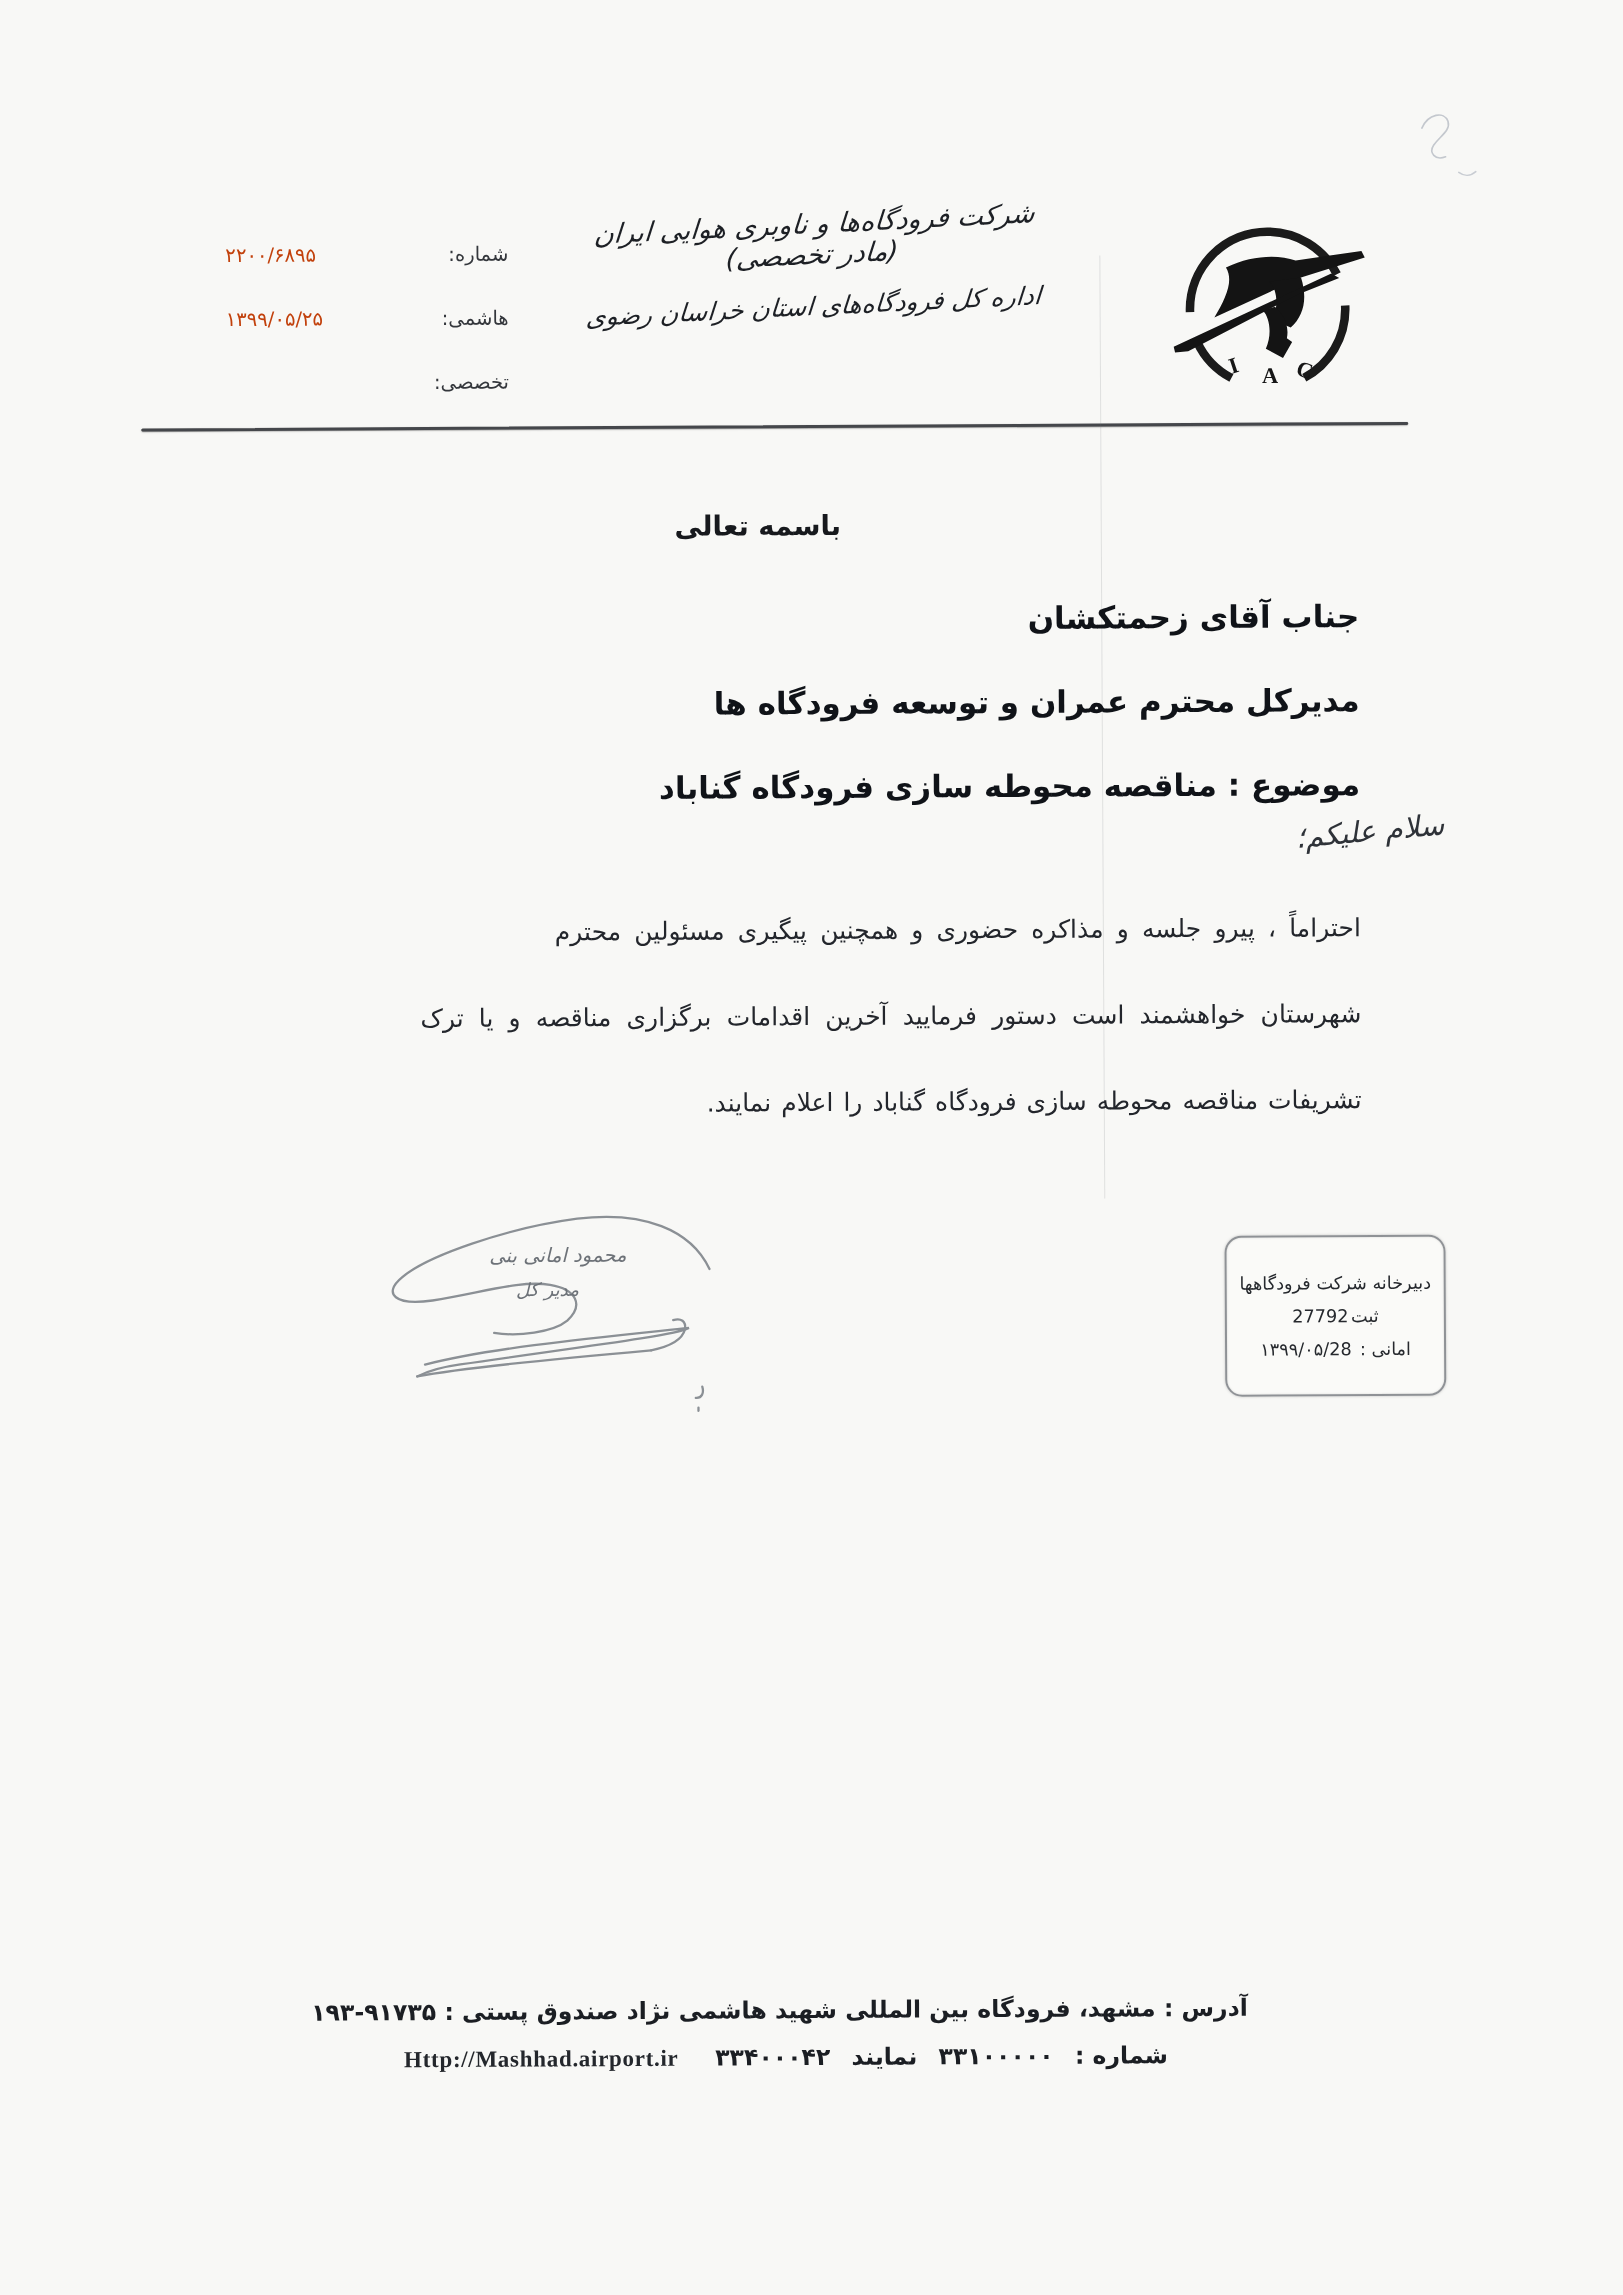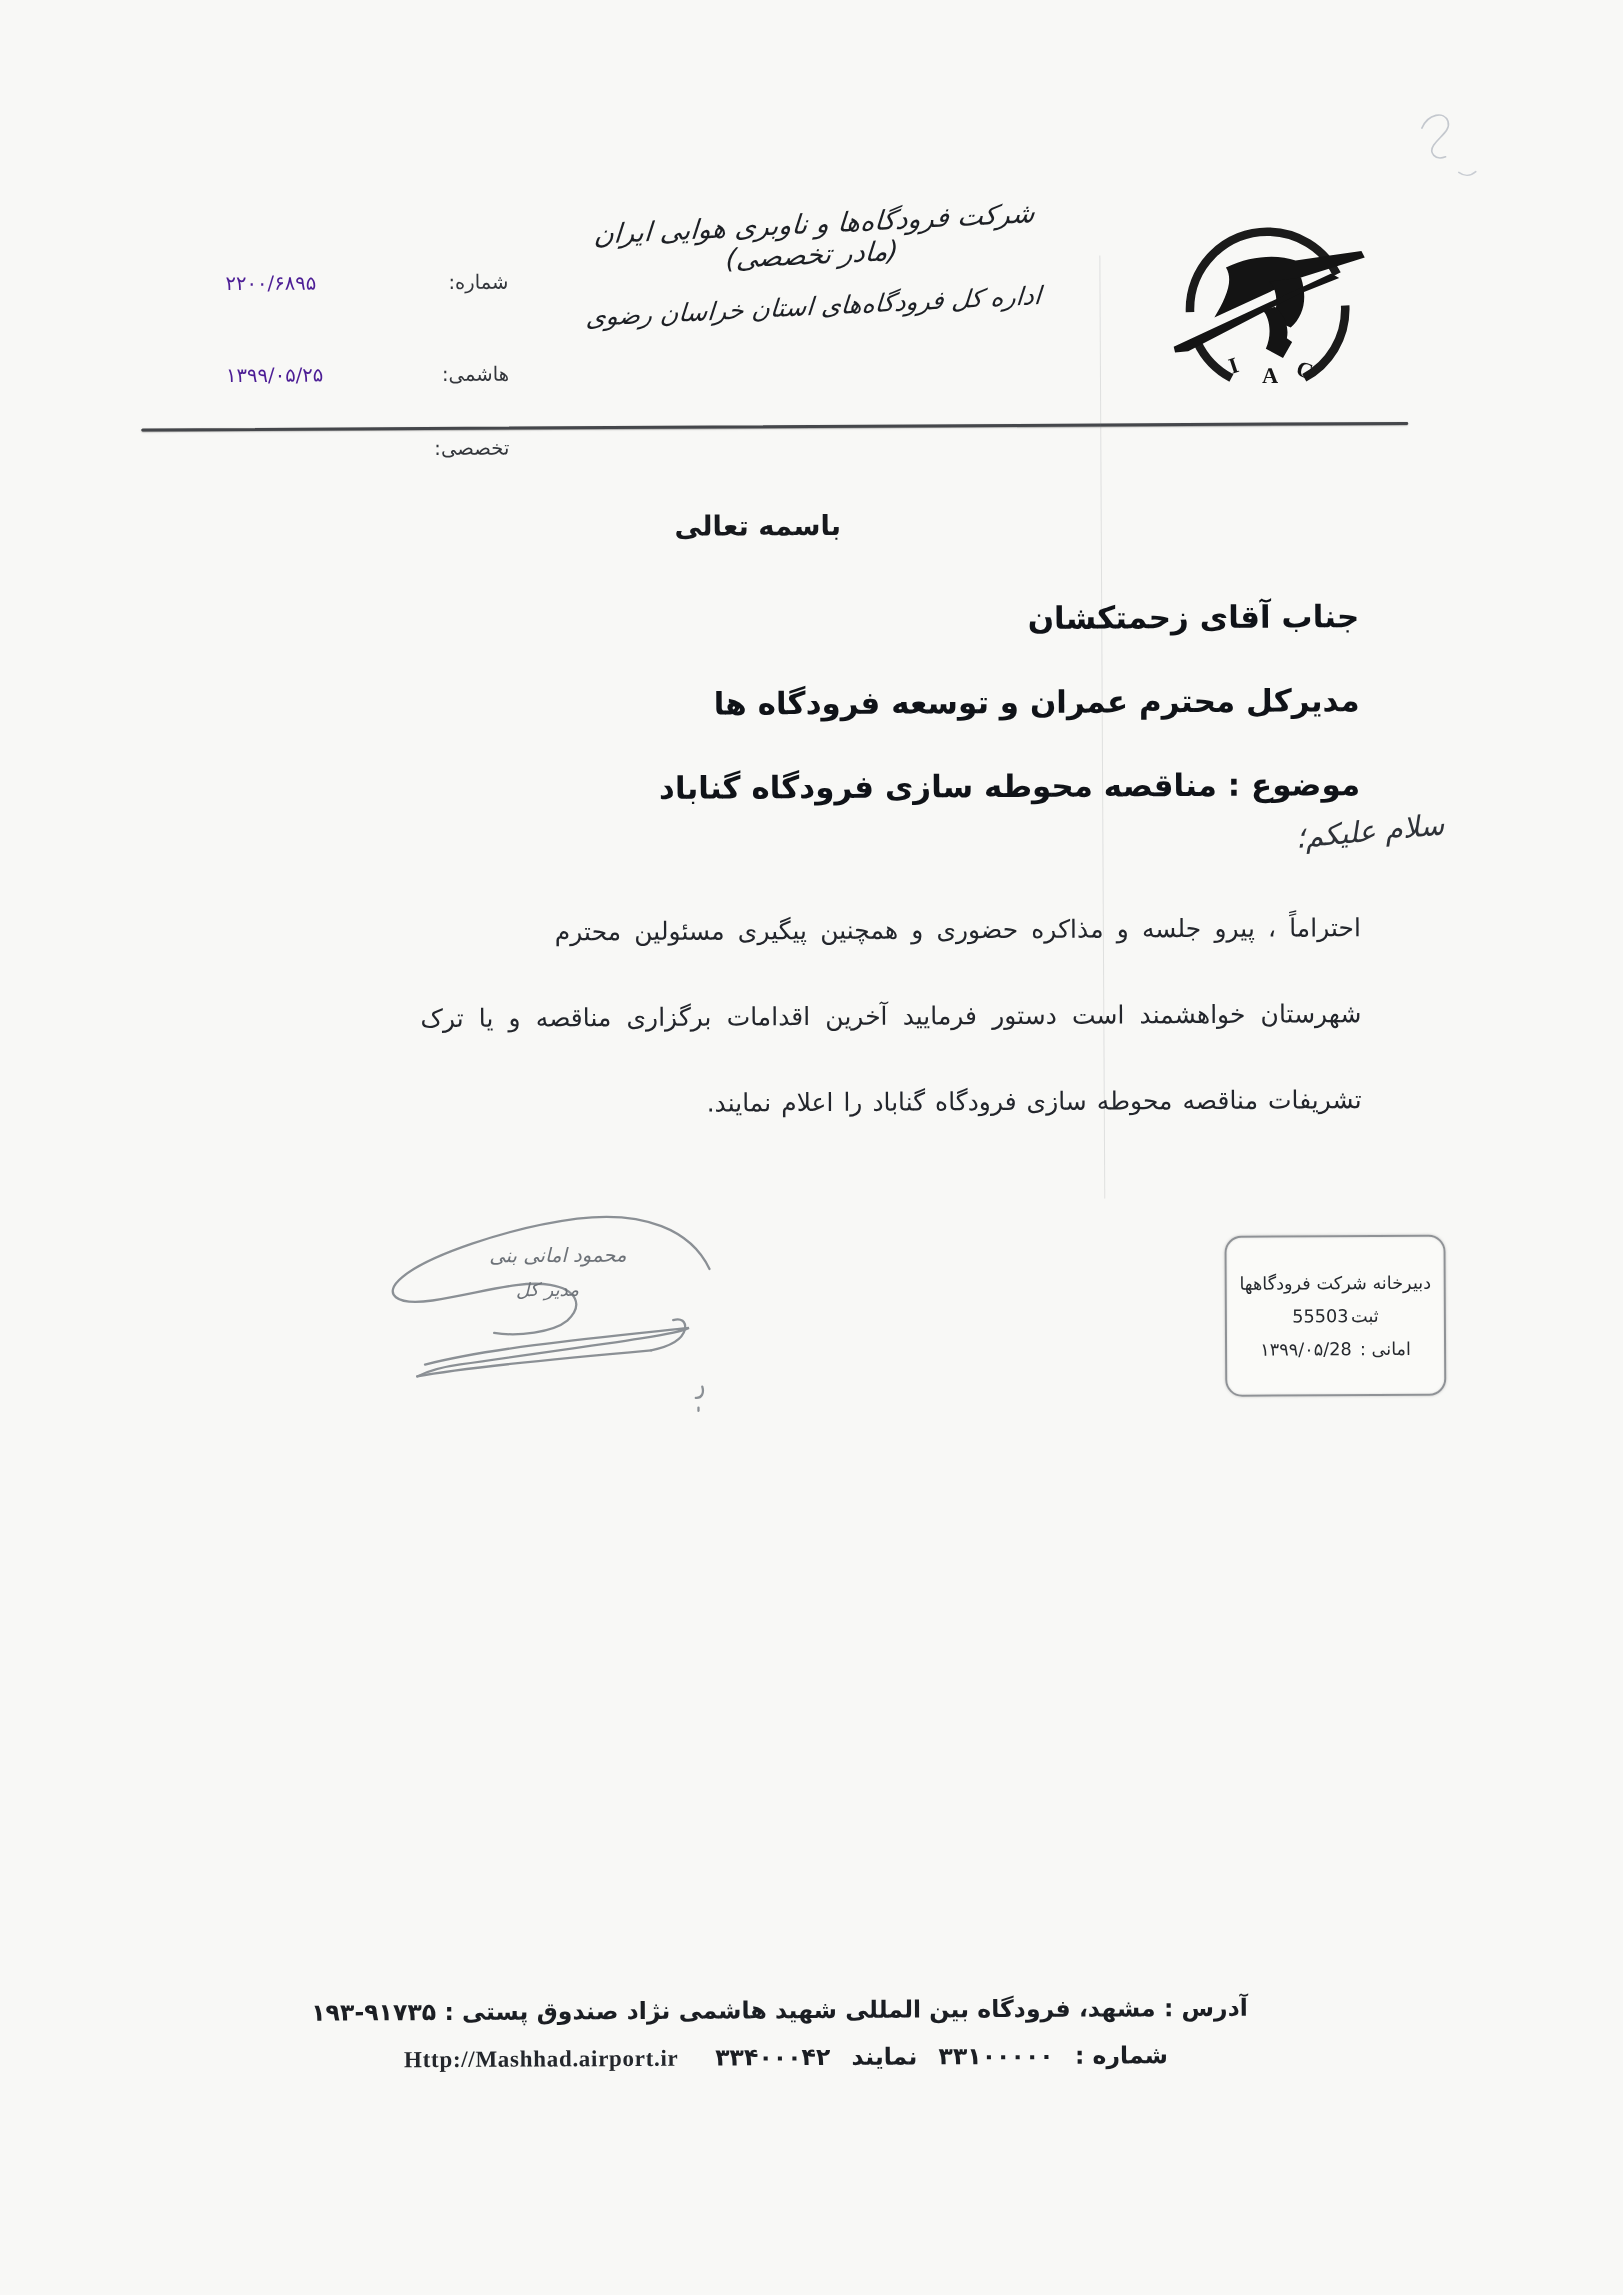--- a/index.html
+++ b/index.html
@@ -7,21 +7,21 @@
     position:relative;width:1624px;height:2295px;margin:0 auto;
     background:#f8f8f6;overflow:hidden;
     font-family:"DejaVu Sans",sans-serif;color:#22252a;
   }
   .scan{position:absolute;inset:0;transform:rotate(-0.3deg);}
   
   .ref-fields{position:absolute;top:241px;left:230px;width:283px;direction:rtl;}
   .ref-row{display:flex;justify-content:space-between;align-items:baseline;
     font-size:19.6px;color:#34373c;margin-bottom:41px;letter-spacing:0.7px;}
   .ref-row .lbl{font-weight:400;}
-  .ref-row .val{color:#4c1d95;letter-spacing:1.3px;margin-top:28px;}
+  .ref-row .val{color:#c2410c;letter-spacing:1.3px;}
   
   .letterhead{position:absolute;top:208px;left:576px;width:484px;text-align:center;direction:rtl;}
   .lh-line{font-style:italic;transform:skewX(-7deg) rotate(-2.5deg);color:#1d2025;}
   .lh-line1{font-size:27px;margin-bottom:22px;}
   .lh-line2{font-size:25px;}
   
   .logo{position:absolute;top:213px;left:1170px;width:204px;height:204px;}
   
   .rule{position:absolute;top:425px;left:145px;width:1267px;height:3.3px;background:#45474b;
     border-radius:2px;box-shadow:0 0.7px 1.3px rgba(60,60,60,.5);}
@@ -138,21 +138,21 @@
           <path d="M520,300 C523,310 519,318 510,317 M514,332 L514,337"></path>
         </g>
         <text x="300" y="108" text-anchor="middle" font-size="30" font-style="italic" fill="#6d7278" font-family="DejaVu Sans,sans-serif" direction="rtl">محمود امانی بنی</text>
         <text x="284" y="160" text-anchor="middle" font-size="28" font-style="italic" fill="#6d7278" font-family="DejaVu Sans,sans-serif" direction="rtl">مدیر کل</text>
       </svg>
     </div>
 
     <div class="stamp">
       <div class="s-line">دبیرخانه شرکت فرودگاهها</div>
       <div class="s-line">
-        <span>ثبت</span><span class="s-num">55503</span>
+        <span>ثبت</span><span class="s-num">27792</span>
       </div>
       <div class="s-line">
         <span>امانی :</span>
         <span class="s-num">۱۳۹۹/۰۵/28</span>
       </div>
     </div>
 
     <div class="footer-line footer-1">آدرس : مشهد، فرودگاه بین المللی شهید هاشمی نژاد صندوق پستی : ۹۱۷۳۵-۱۹۳</div>
     <div class="footer-line footer-2">
       <span class="seg">شماره :</span>

